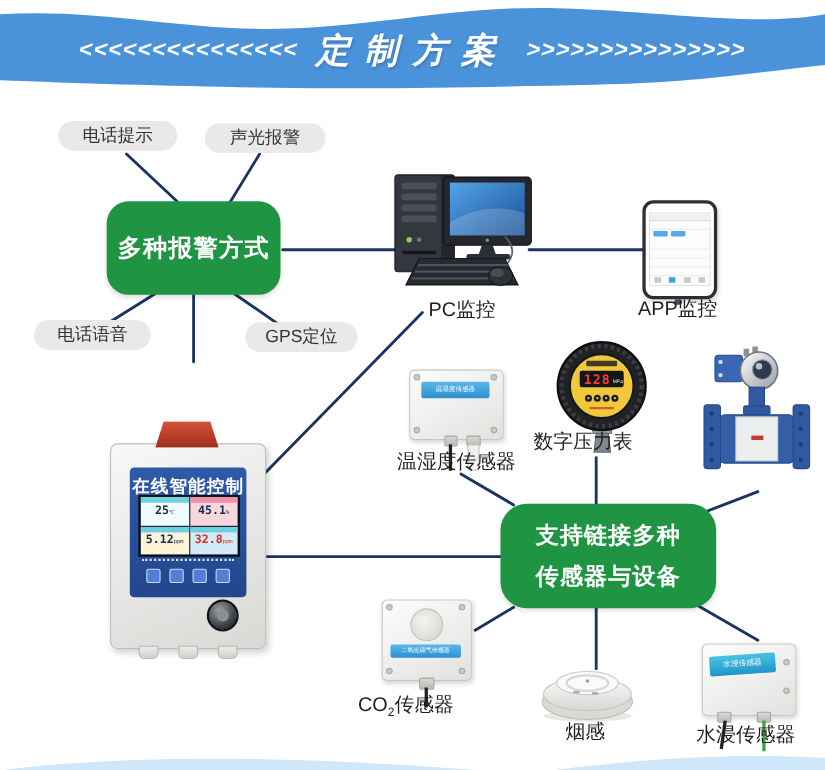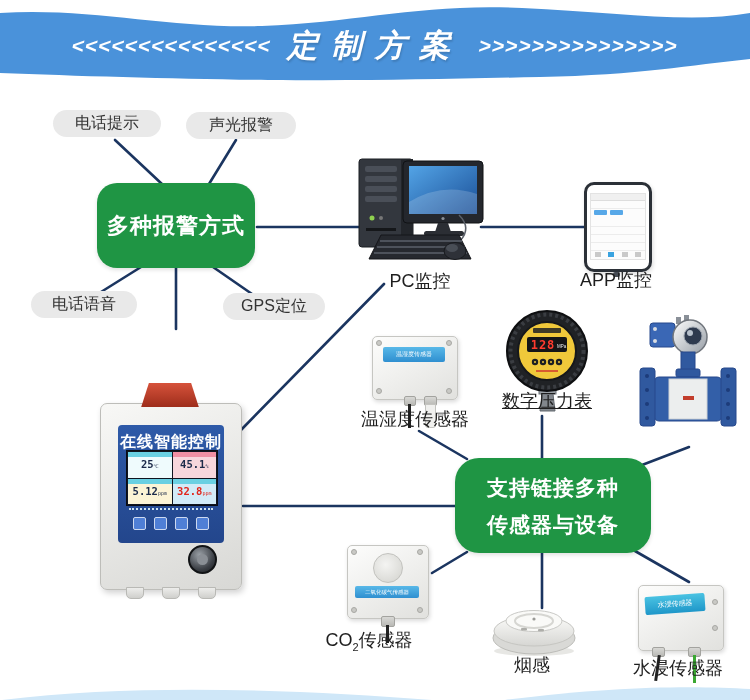--- a/index.html
+++ b/index.html
@@ -331,21 +331,21 @@
     <div class="wire-b" style="left:18px;top:70px;height:26px;transform:rotate(8deg);"></div>
     <div class="wire-g" style="left:55px;top:70px;height:28px;"></div>
   </div>
 
   <div class="dev-label" style="left:564px;top:268px;width:104px;">
     <span>APP监控</span></div>
   <div class="dev-label" style="left:368px;top:269px;width:104px;">
     <span>PC监控</span></div>
   <div class="dev-label" style="left:353px;top:407px;width:124px;">
     <span>温湿度传感器</span></div>
-  <div class="dev-label" style="left:490px;top:389px;width:114px;text-decoration:underline;">
+  <div class="dev-label" style="left:473px;top:389px;width:114px;">
     <span>数字压力表</span></div>
   <div class="dev-label" style="left:312px;top:628px;width:114px;">
     <span>CO</span><sub>2</sub><span>传感器</span></div>
   <div class="dev-label" style="left:495px;top:653px;width:74px;">
     <span>烟感</span></div>
   <div class="dev-label" style="left:620px;top:656px;width:116px;">
     <span>水浸传感器</span></div>
 
 </div>
 

